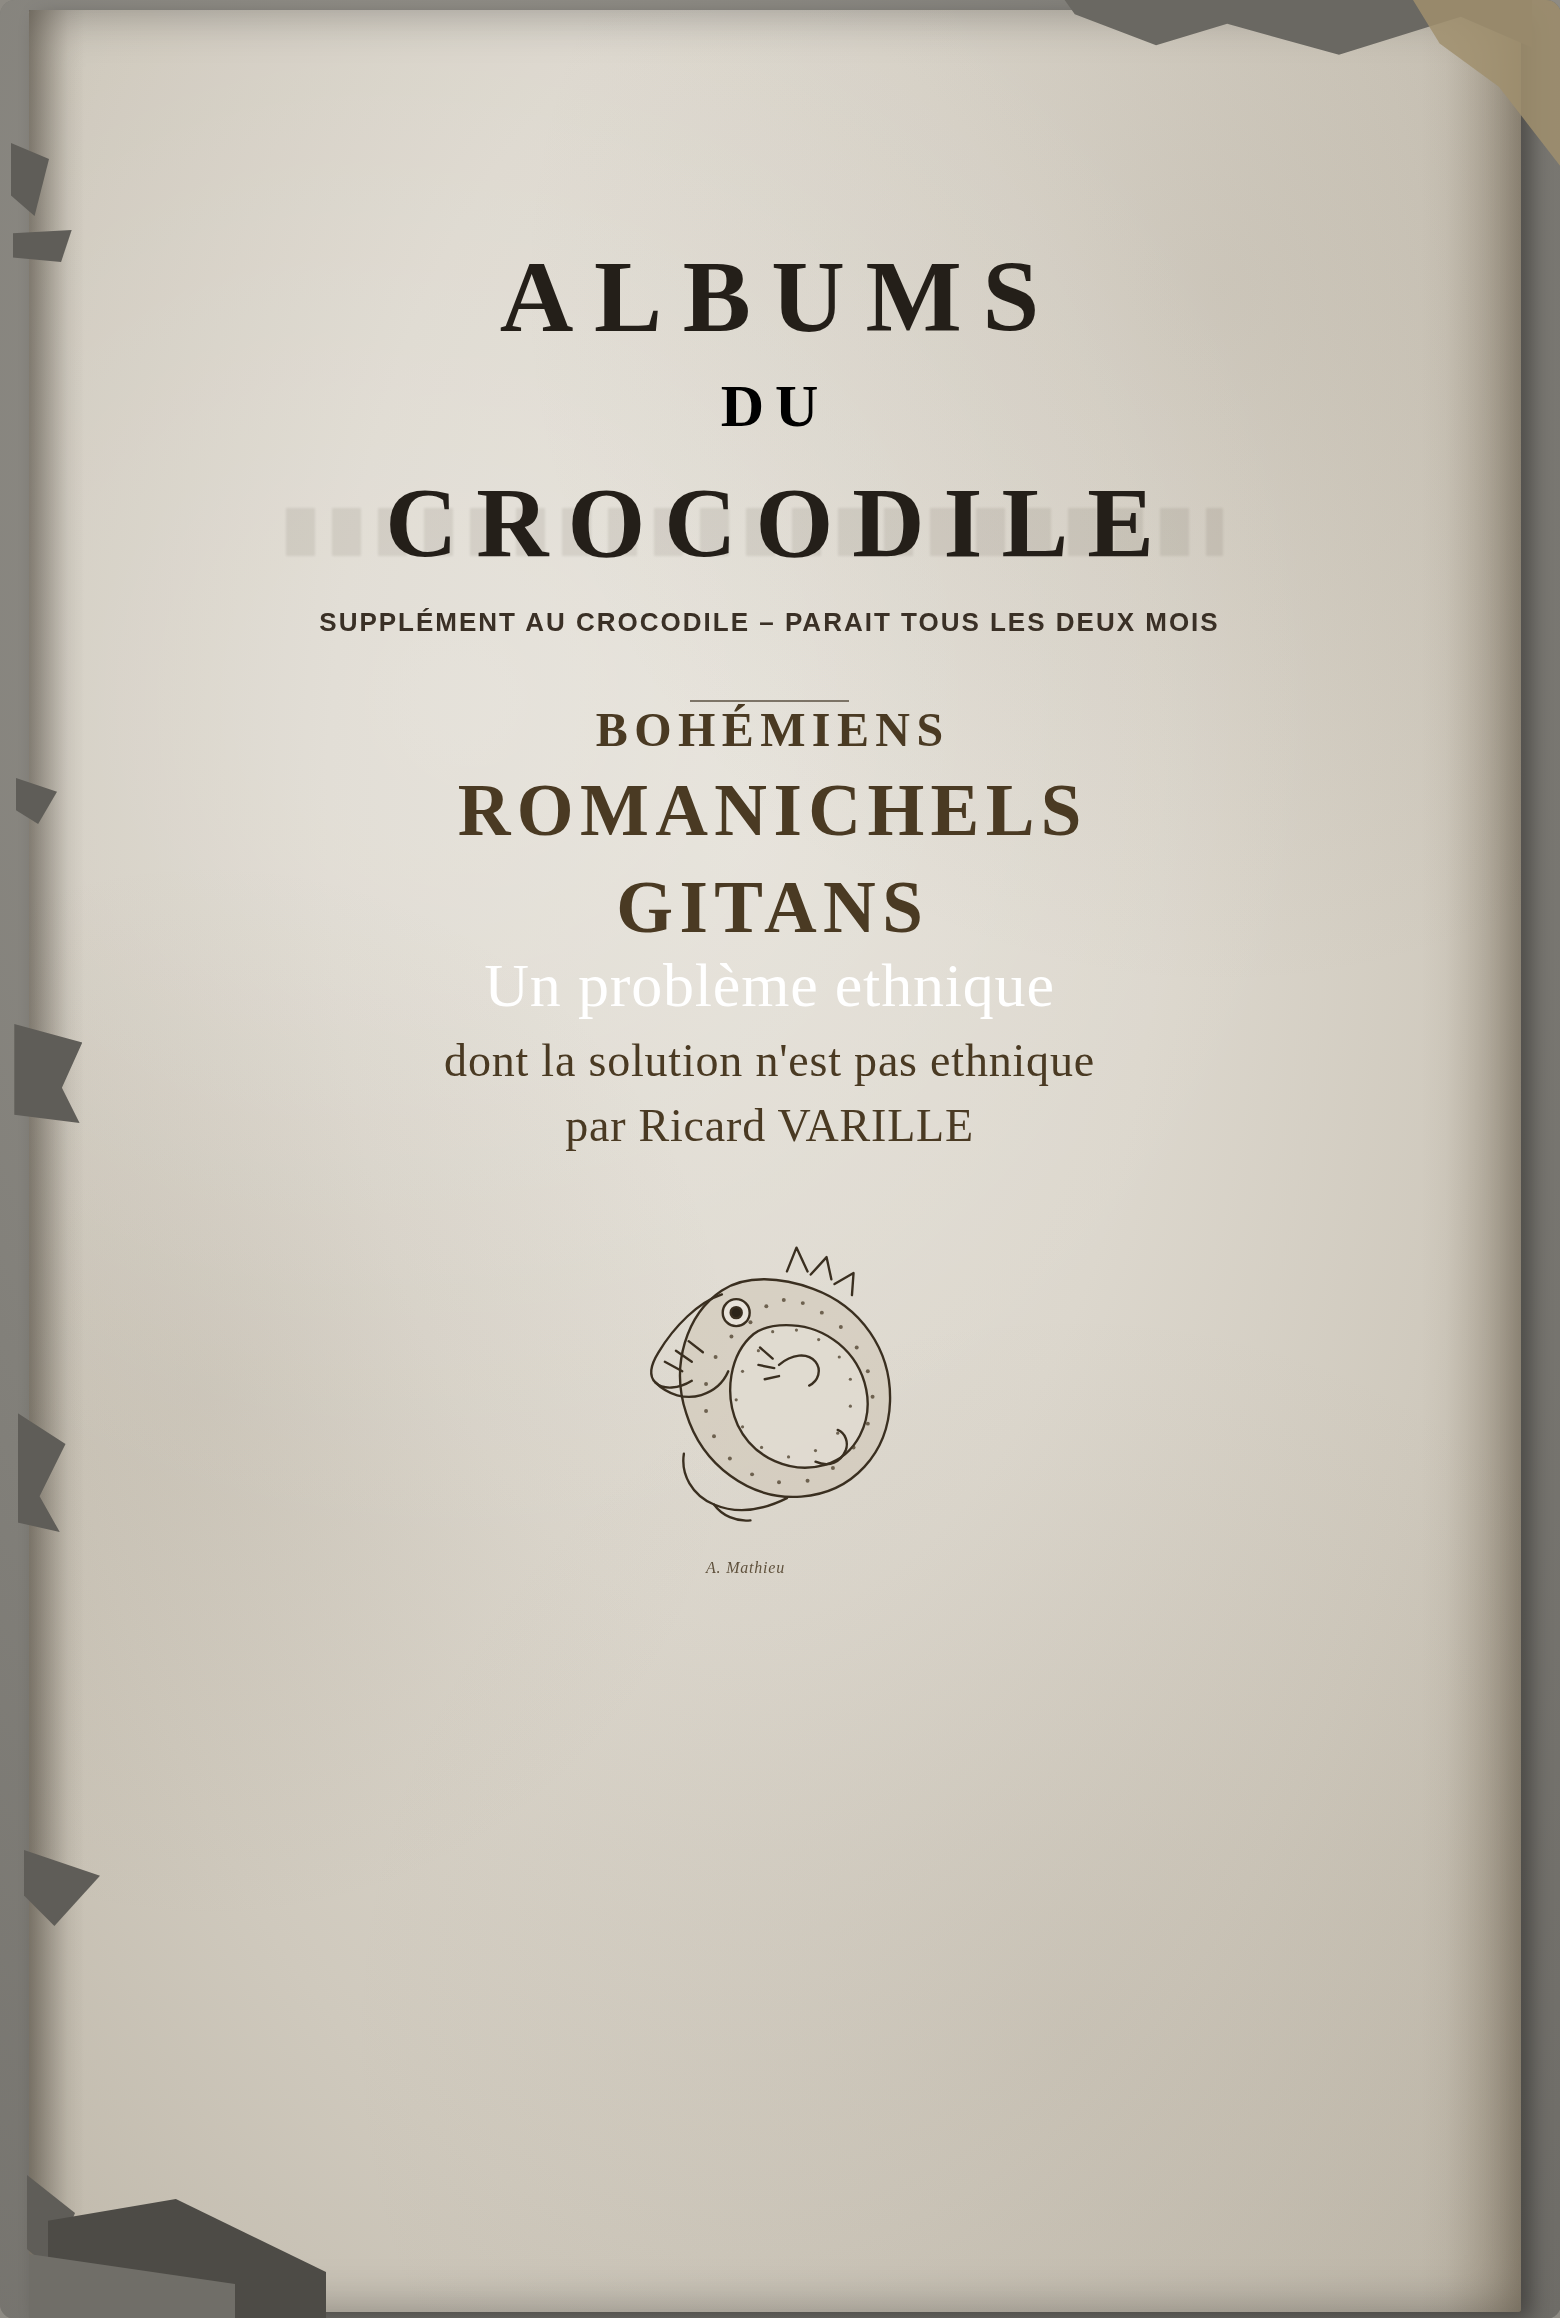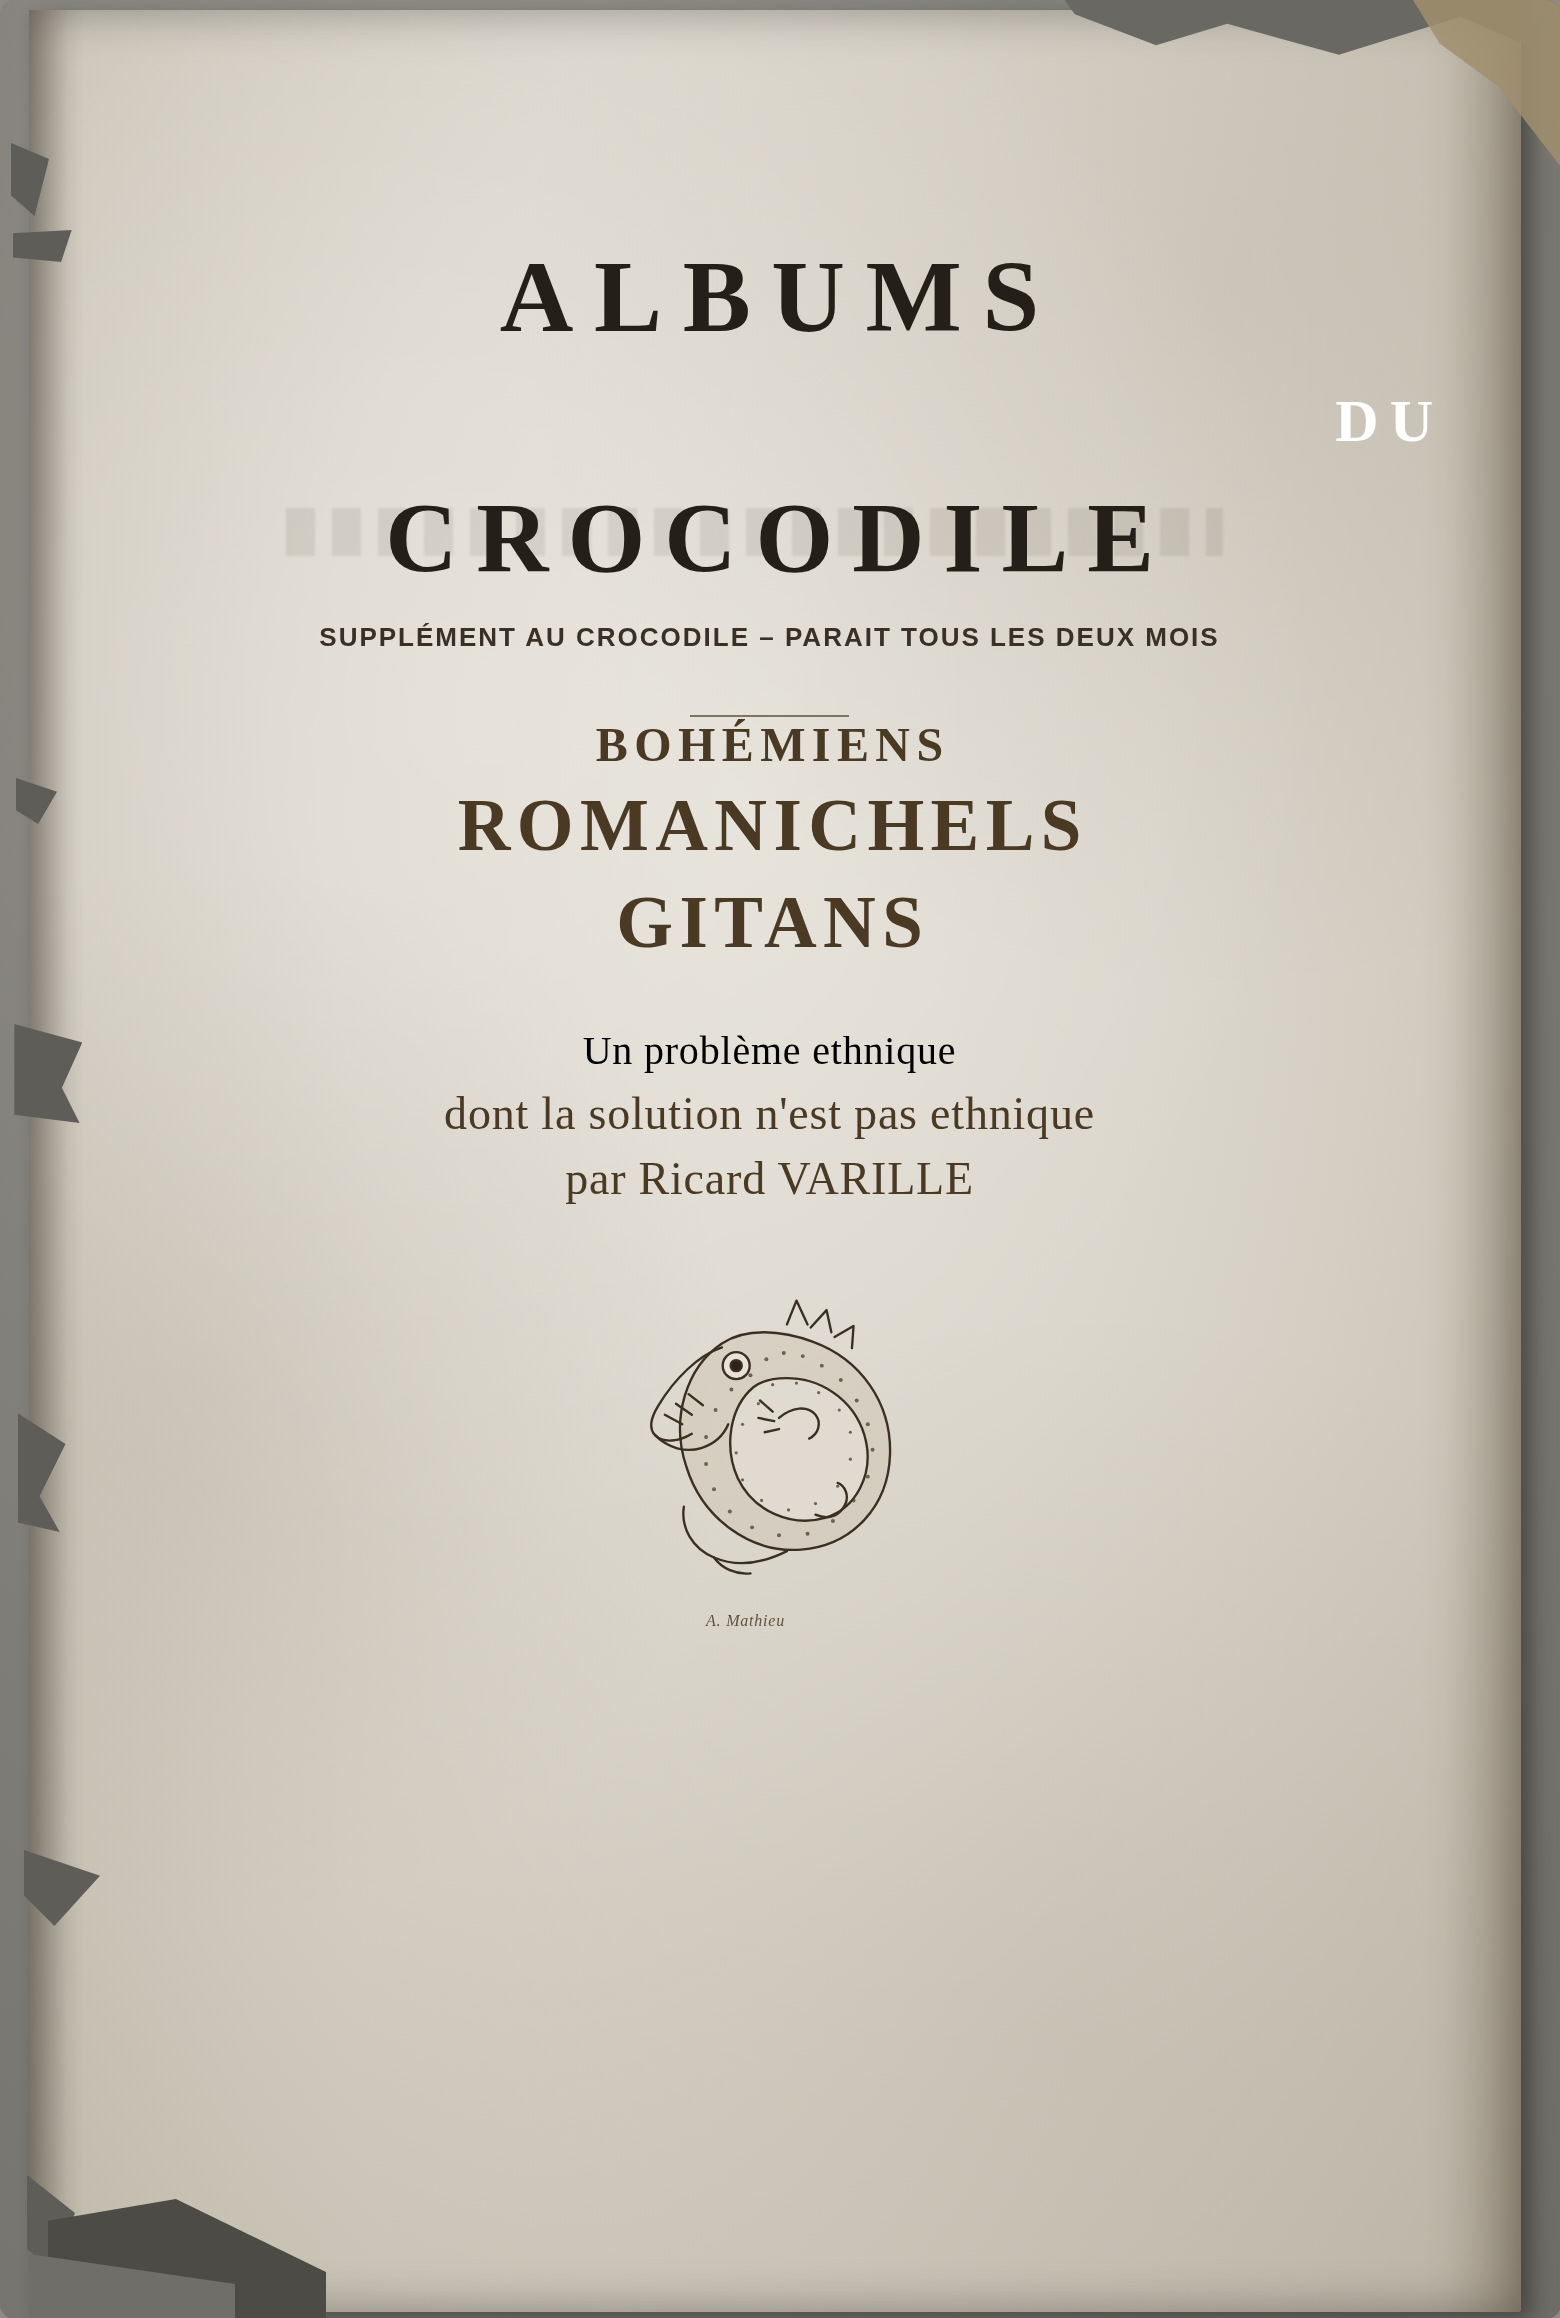--- a/index.html
+++ b/index.html
@@ -144,27 +144,26 @@
   .t-albums {
     margin-top: 238px;
     font-size: 102px;
     letter-spacing: 20.6px;
     font-weight: 700;
     color: #241f19;
     text-indent: 20.6px;
     font-family: "Liberation Serif", serif;
   }
   .t-du {
-    margin-top: 32px;
+    margin-top: 17px;
     font-size: 60px;
     letter-spacing: 11px;
     font-weight: 700;
-    color: #ffffff;
+    color: #000000;
     text-indent: 11px;
-    text-align: right;
   }
   .t-crocodile {
     margin-top: 24px;
     font-size: 100px;
     letter-spacing: 19px;
     font-weight: 700;
     color: #241f19;
     text-indent: 19px;
   }
   .t-sub {
@@ -201,23 +200,22 @@
     text-indent: 6.4px;
   }
   .t-line3 {
     margin-top: 12.7px;
     font-size: 73px;
     letter-spacing: 6.4px;
     text-indent: 6.4px;
   }
 
   .t-s1 {
-    margin-top: 62px;
-    font-size: 40px;
-    color: #000000;
+    font-size: 62px;
+    color: #ffffff;
     letter-spacing: 0.8px;
   }
   .t-s2 {
     margin-top: 12.7px;
     font-size: 46px;
     color: #4a3a23;
     letter-spacing: 0.8px;
   }
   .t-s3 {
     margin-top: 12.7px;

